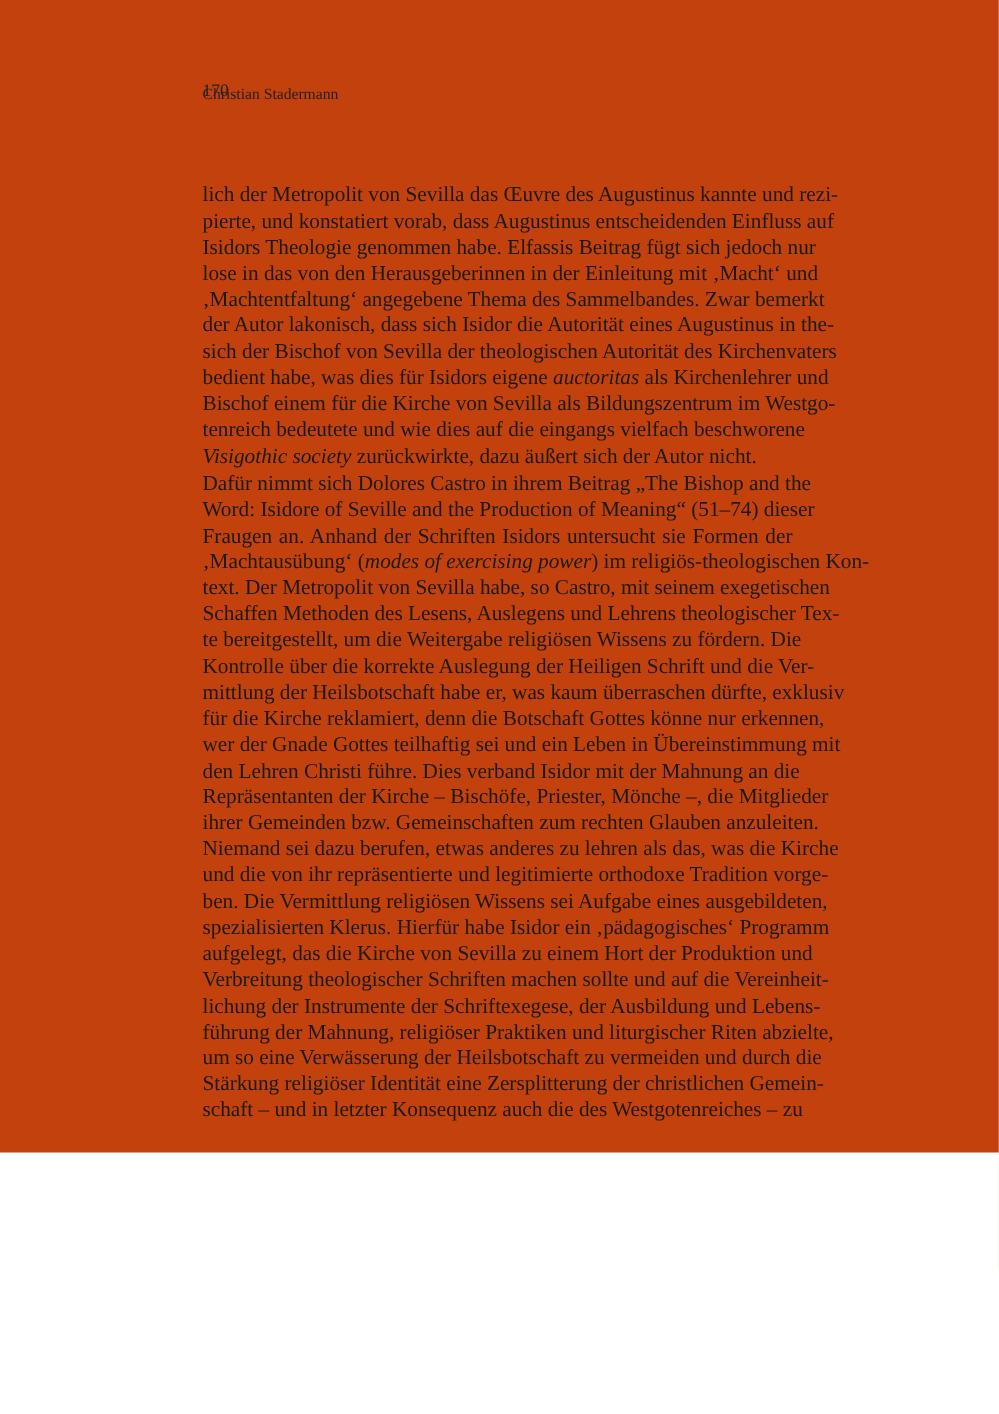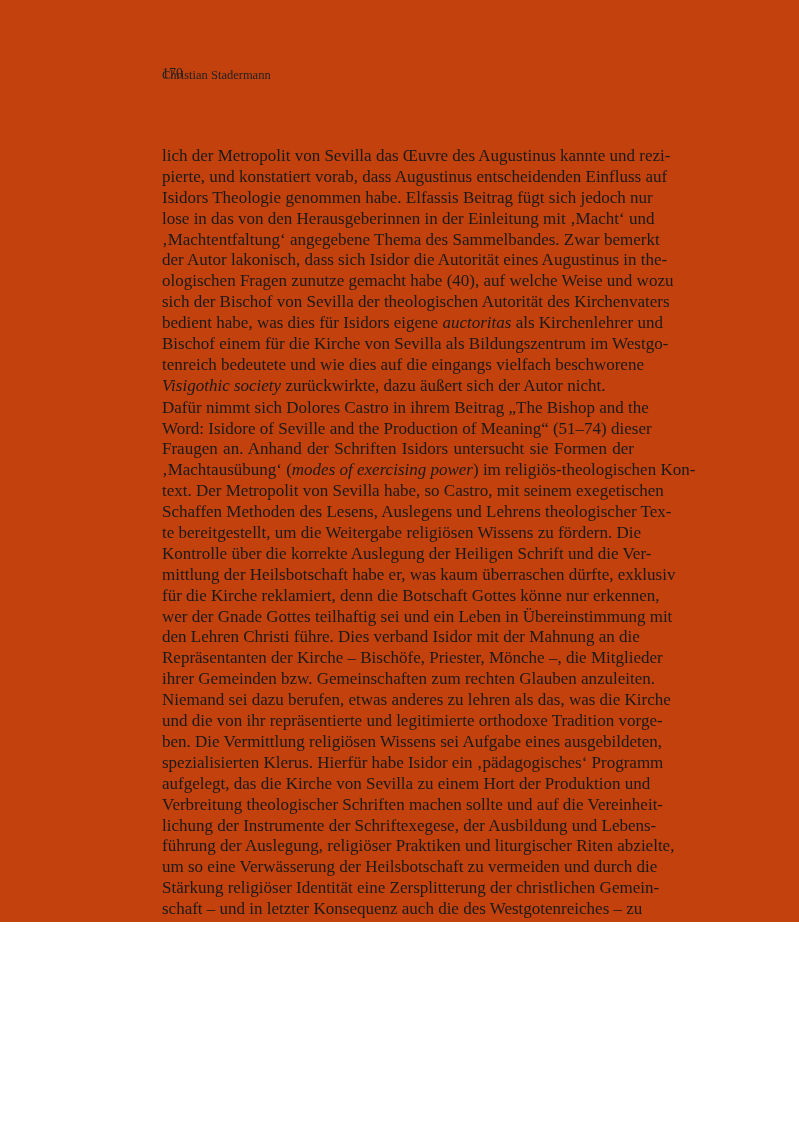--- a/index.html
+++ b/index.html
@@ -25,21 +25,20 @@
     <div class="running-head">Christian Stadermann</div>
   </div>
   <div class="body" id="body">
       <div class="para">
         <div class="line"><span>lich der Metropolit von Sevilla das Œuvre des Augustinus kannte und rezi-</span></div>
         <div class="line"><span>pierte, und konstatiert vorab, dass Augustinus entscheidenden Einfluss auf</span></div>
         <div class="line"><span>Isidors Theologie genommen habe. Elfassis Beitrag fügt sich jedoch nur</span></div>
         <div class="line"><span>lose in das von den Herausgeberinnen in der Einleitung mit ‚Macht‘ und</span></div>
         <div class="line"><span>‚Machtentfaltung‘ angegebene Thema des Sammelbandes. Zwar bemerkt</span></div>
         <div class="line"><span>der Autor lakonisch, dass sich Isidor die Autorität eines Augustinus in the-</span></div>
-        <div class="line"><span>ologischen Fragen zunutze gemacht habe (40), auf welche Weise und wozu</span></div>
         <div class="line"><span>sich der Bischof von Sevilla der theologischen Autorität des Kirchenvaters</span></div>
         <div class="line"><span>bedient habe, was dies für Isidors eigene </span><i>auctoritas</i><span> als Kirchenlehrer und</span></div>
         <div class="line"><span>Bischof einem für die Kirche von Sevilla als Bildungszentrum im Westgo-</span></div>
         <div class="line"><span>tenreich bedeutete und wie dies auf die eingangs vielfach beschworene</span></div>
         <div class="line last"><span></span><i>Visigothic society</i><span> zurückwirkte, dazu äußert sich der Autor nicht.</span></div>
       </div>
       <div class="para">
         <div class="line"><span>Dafür nimmt sich Dolores Castro in ihrem Beitrag „The Bishop and the</span></div>
         <div class="line"><span>Word: Isidore of Seville and the Production of Meaning“ (51–74) dieser</span></div>
         <div class="line"><span>Fraugen an. Anhand der Schriften Isidors untersucht sie Formen der</span></div>
@@ -54,19 +53,19 @@
         <div class="line"><span>den Lehren Christi führe. Dies verband Isidor mit der Mahnung an die</span></div>
         <div class="line"><span>Repräsentanten der Kirche – Bischöfe, Priester, Mönche –, die Mitglieder</span></div>
         <div class="line"><span>ihrer Gemeinden bzw. Gemeinschaften zum rechten Glauben anzuleiten.</span></div>
         <div class="line"><span>Niemand sei dazu berufen, etwas anderes zu lehren als das, was die Kirche</span></div>
         <div class="line"><span>und die von ihr repräsentierte und legitimierte orthodoxe Tradition vorge-</span></div>
         <div class="line"><span>ben. Die Vermittlung religiösen Wissens sei Aufgabe eines ausgebildeten,</span></div>
         <div class="line"><span>spezialisierten Klerus. Hierfür habe Isidor ein ‚pädagogisches‘ Programm</span></div>
         <div class="line"><span>aufgelegt, das die Kirche von Sevilla zu einem Hort der Produktion und</span></div>
         <div class="line"><span>Verbreitung theologischer Schriften machen sollte und auf die Vereinheit-</span></div>
         <div class="line"><span>lichung der Instrumente der Schriftexegese, der Ausbildung und Lebens-</span></div>
-        <div class="line"><span>führung der Auslegung, religiöser Praktiken und liturgischer Riten abzielte,</span></div>
+        <div class="line"><span>führung der Mahnung, religiöser Praktiken und liturgischer Riten abzielte,</span></div>
         <div class="line"><span>um so eine Verwässerung der Heilsbotschaft zu vermeiden und durch die</span></div>
         <div class="line"><span>Stärkung religiöser Identität eine Zersplitterung der christlichen Gemein-</span></div>
         <div class="line last"><span>schaft – und in letzter Konsequenz auch die des Westgotenreiches – zu</span></div>
       </div>
     </div>
 </div>
 
 </body></html>

